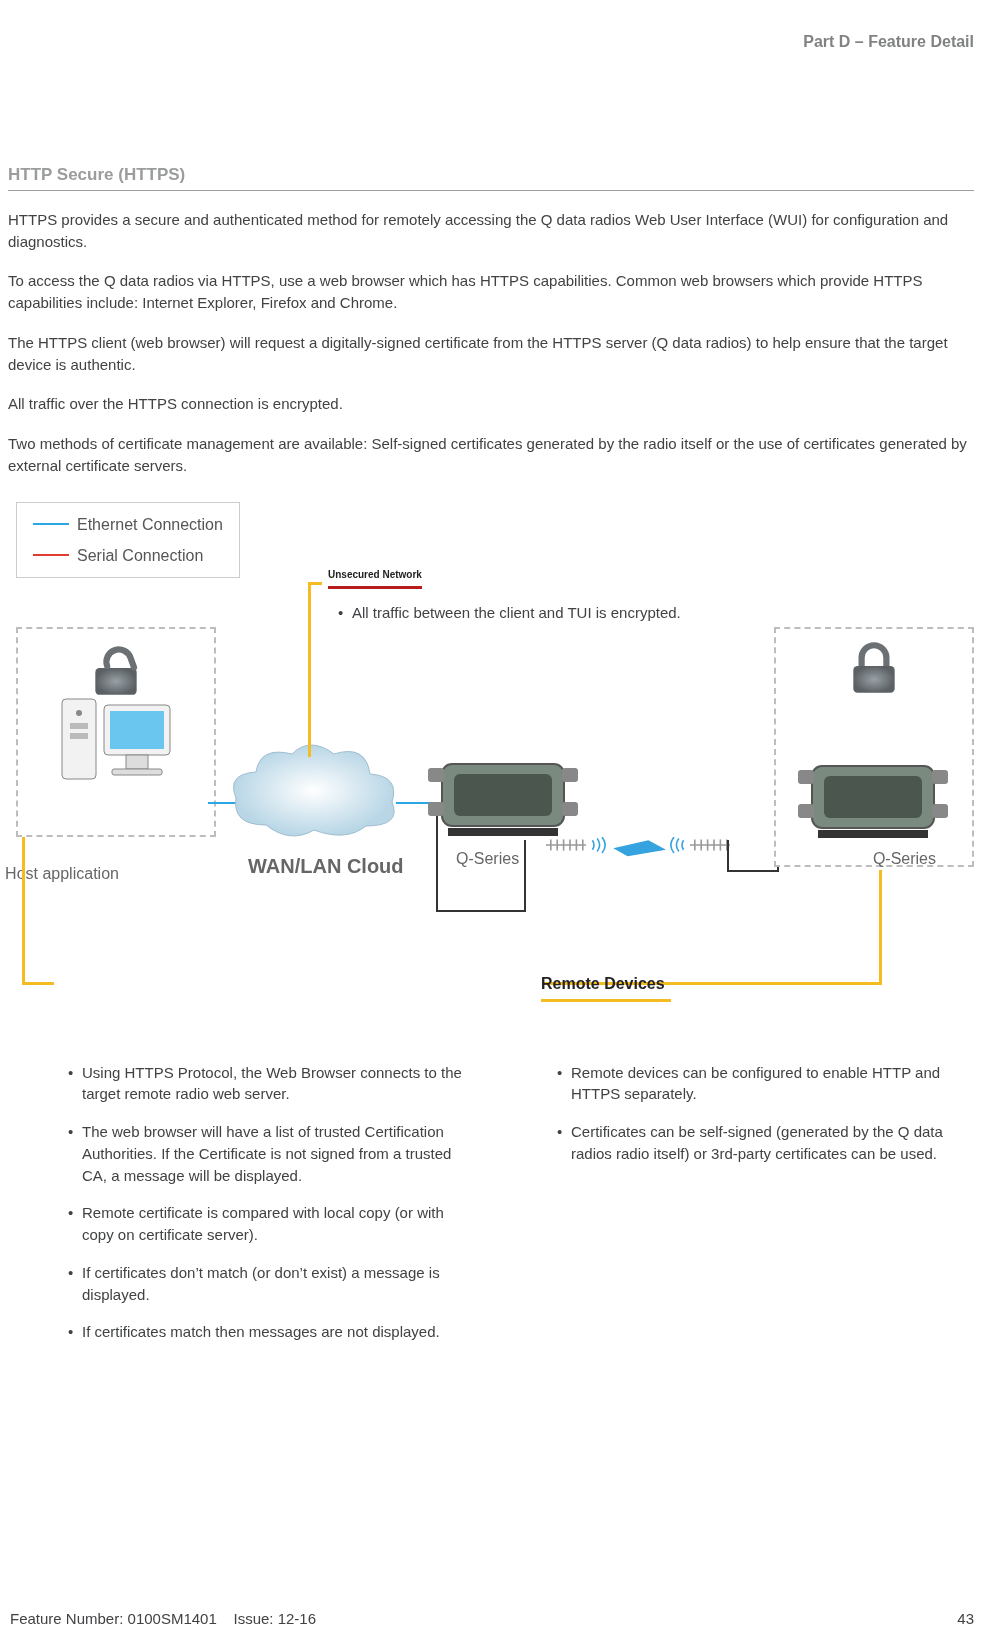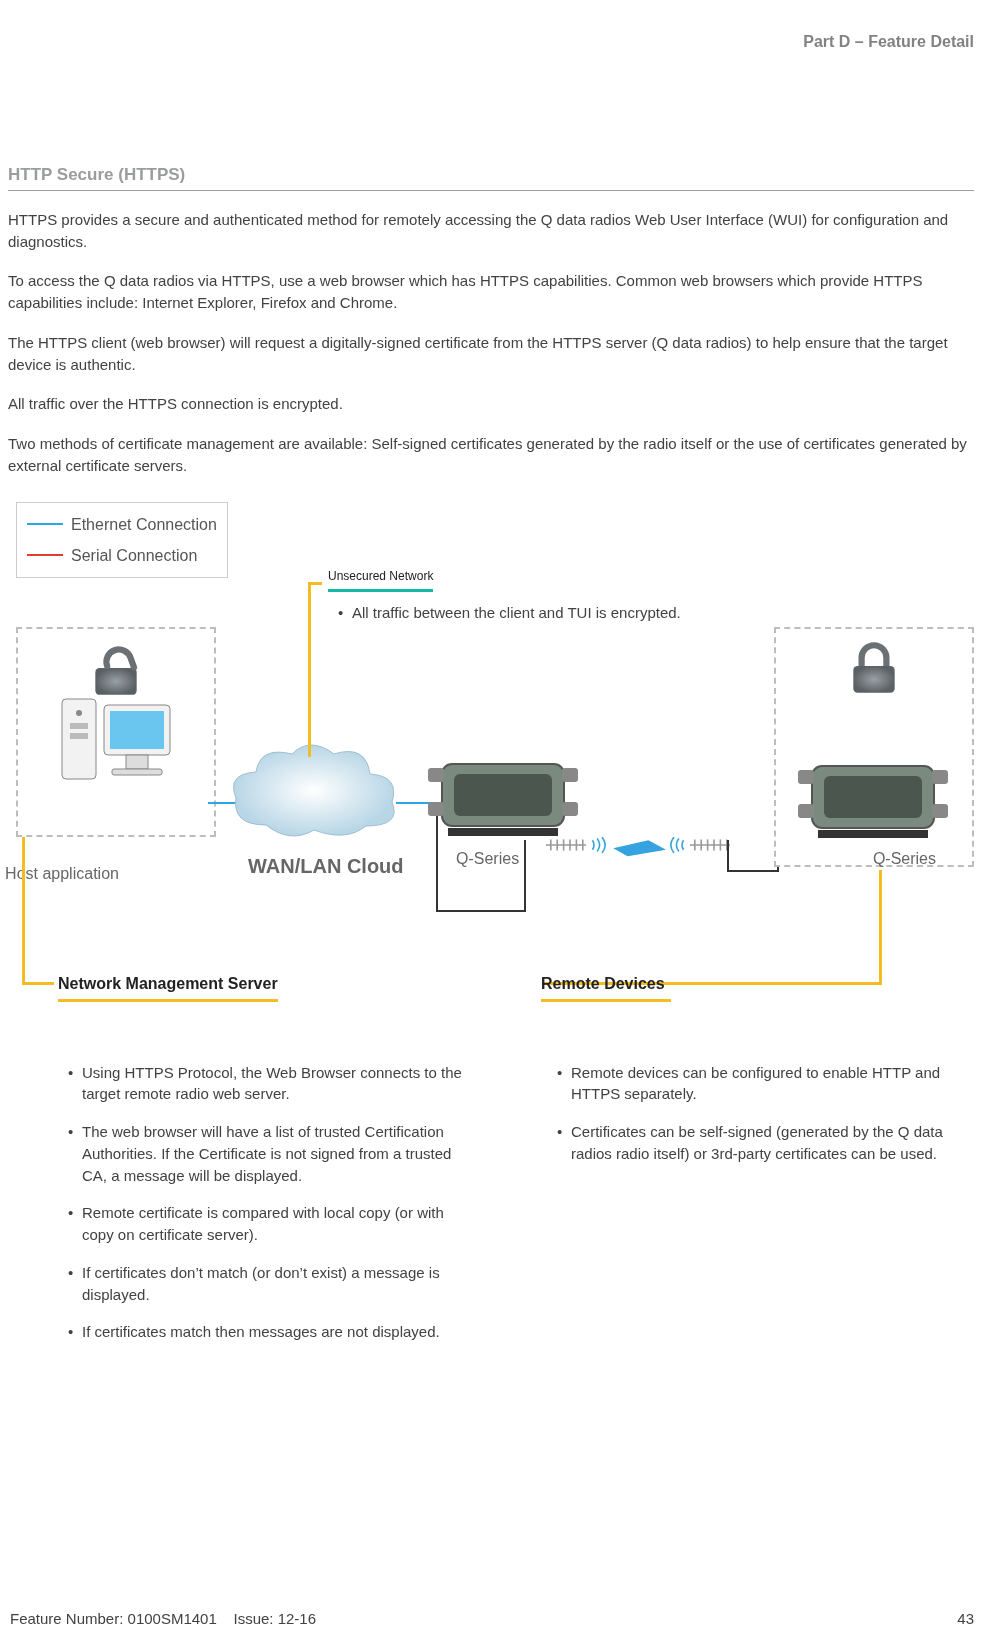--- a/index.html
+++ b/index.html
@@ -35,21 +35,21 @@
   }
   .diagram-area {
     position: relative;
     height: 560px;
     margin-top: 25px;
   }
   .legend-box {
     position: absolute;
     top: 0; left: 8px;
     border: 1px solid #ccc;
-    padding: 6px 10px;
+    padding: 6px 16px;
     font-size: 16px;
     color: #555;
     background: #fff;
   }
   .legend-row { display: flex; align-items: center; gap: 8px; padding: 4px 0; }
   .line-eth { width: 36px; height: 2px; background: #2aa7e4; }
   .line-ser { width: 36px; height: 2px; background: #e23b2f; }
 
   .host-box {
     position: absolute;
@@ -103,21 +103,21 @@
   .blk-line-h1 { position:absolute; top:408px; left:428px; width:90px; height:2px; background:#333; }
   .blk-line-v2 { position:absolute; top:338px; left:516px; width:2px; height:72px; background:#333; }
   .blk-line-v3 { position:absolute; top:300px; right:195px; width:2px; height:70px; background:#333; }
   .blk-line-h2 { position:absolute; top:368px; right:195px; width:50px; height:2px; background:#333; }
   .blk-line-v4 { position:absolute; top:338px; right:245px; width:2px; height:32px; background:#333; }
 
   .callout-unsec-line {
     position: absolute; top: 80px; left: 300px; width:14px; height:175px;
     border-top:3px solid #f4bc20; border-left:3px solid #f4bc20;
   }
-  .callout-unsec-title { position:absolute; top:66px; left:320px; font-weight:normal; color:#222; font-size:12px; border-bottom:3px solid #14b8a6; padding-bottom:4px; }
+  .callout-unsec-title { position:absolute; top:66px; left:320px; font-weight:bold; color:#222; font-size:10px; border-bottom:3px solid #b91c1c; padding-bottom:4px; }
   .unsec-bullets { position:absolute; top:100px; left:330px; width:370px; color:#414244; }
 
   .callout-nms-line {
     position:absolute; top:335px; left:14px;
     width:32px; height:148px;
     border-bottom:3px solid #f4bc20; border-left:3px solid #f4bc20;
   }
   .callout-nms-title { position:absolute; top:470px; left:50px; font-weight:bold; color:#222; font-size:16px; border-bottom:3px solid #f4bc20; padding-bottom:4px; }
 
   .callout-rd-line {
@@ -281,21 +281,20 @@
   </svg>
   <div class="q-label-2">Q-Series</div>
 
   <div class="callout-unsec-line"></div>
   <div class="callout-unsec-title">Unsecured Network</div>
   <ul class="bullets unsec-bullets">
     <li>All traffic between the client and TUI is encrypted.</li>
   </ul>
 
   <div class="callout-nms-line"></div>
-  <div class="callout-nms-title">Network Management Server</div>
 
   <div class="callout-rd-line"></div>
   <div class="callout-rd-title">Remote Devices</div>
 </div>
 
 <div class="columns">
   <div class="col-nms">
     <ul class="bullets">
       <li>Using HTTPS Protocol, the Web Browser connects to the target remote radio web server.</li>
       <li>The web browser will have a list of trusted Certification Authorities. If the Certificate is not signed from a trusted CA, a message will be displayed.</li>

